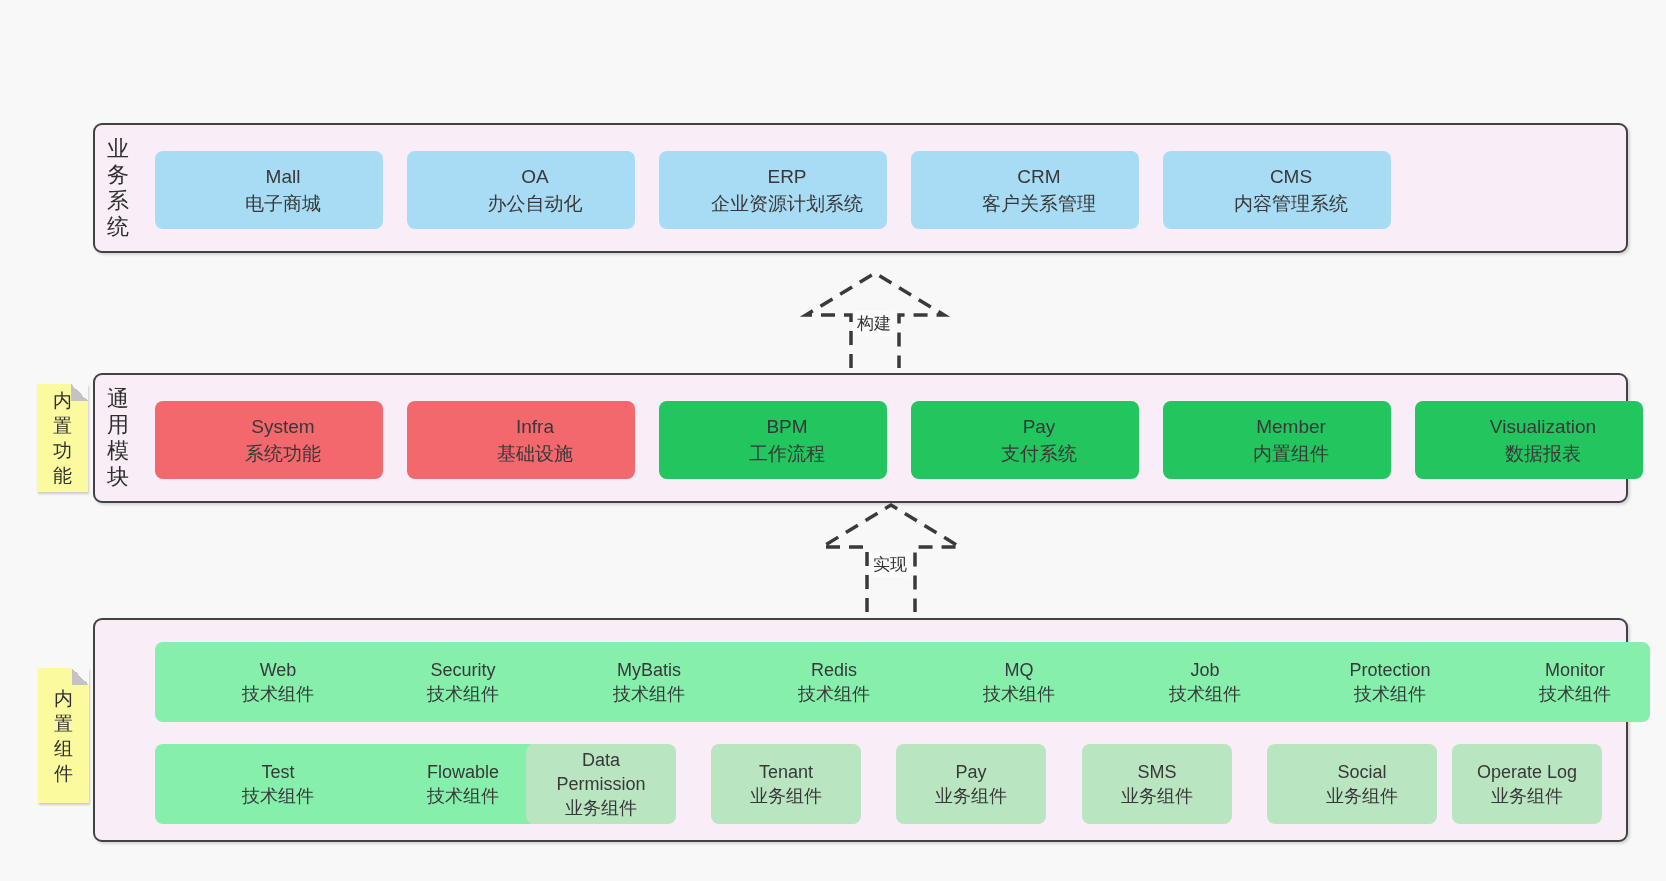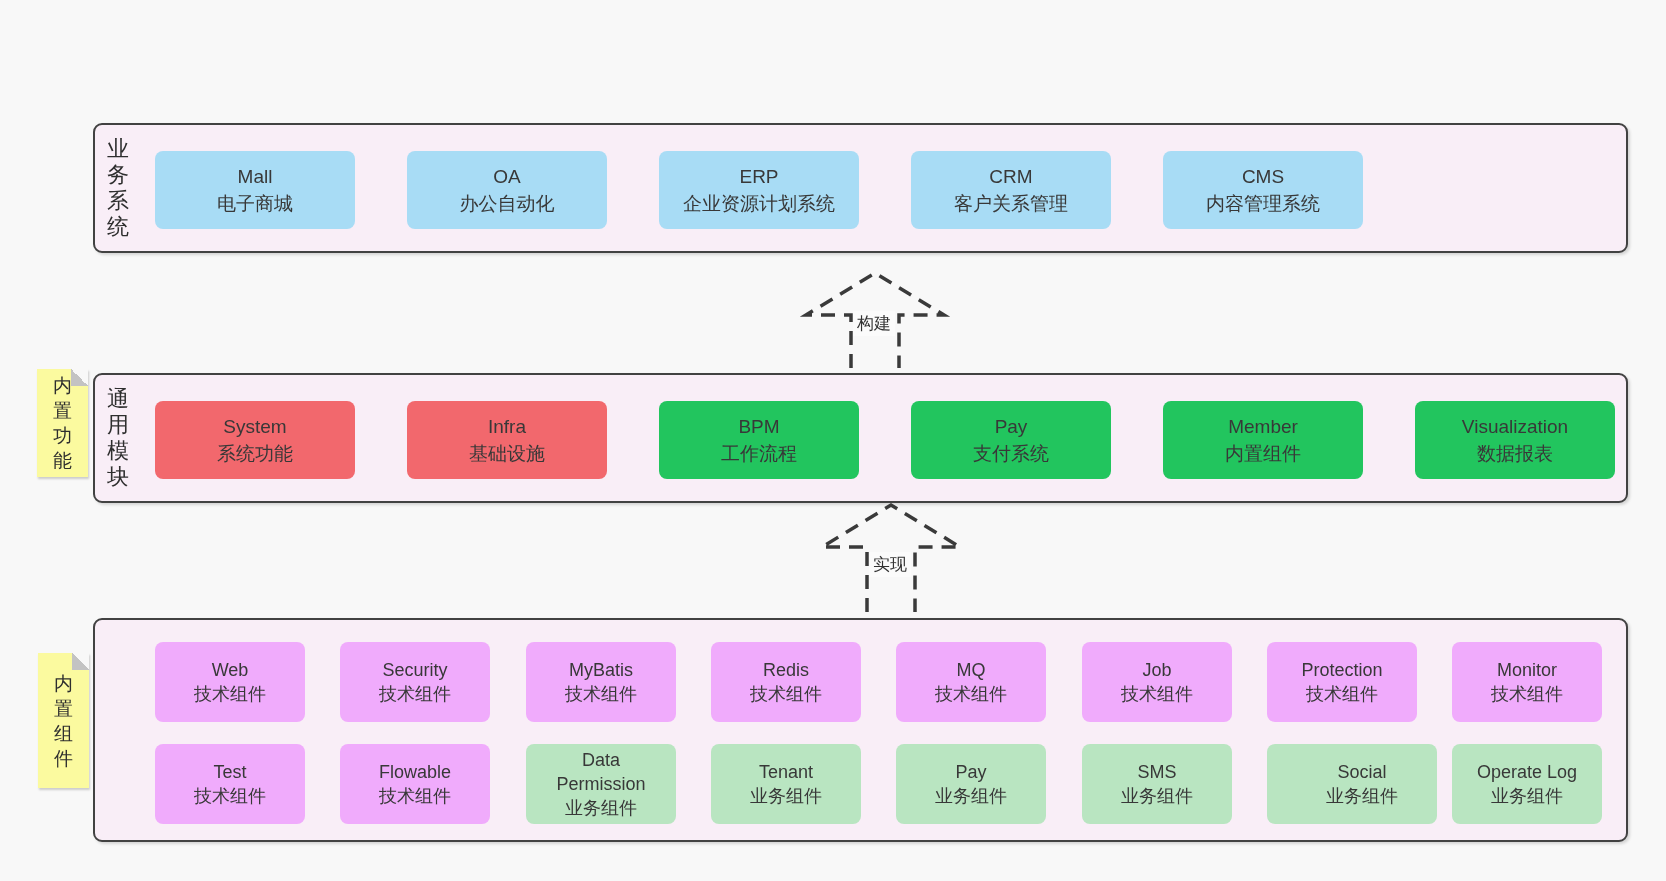--- a/index.html
+++ b/index.html
@@ -8,31 +8,31 @@
   .band{position:absolute;left:93px;width:1535px;background:#f9eef7;border:2px solid #424242;
         border-radius:9px;box-sizing:border-box;box-shadow:2px 2px 3px rgba(0,0,0,.14);}
   .band-1{top:123px;height:130px;}
   .band-2{top:373px;height:130px;}
   .band-3{top:618px;height:224px;}
   .vlabel{position:absolute;left:9px;top:0;bottom:0;width:28px;display:flex;align-items:center;
           justify-content:center;font-size:22px;line-height:26px;color:#2e2e2e;}
   .vlabel span{display:block;width:24px;word-break:break-all;text-align:center;}
   .box{position:absolute;border-radius:8px;display:flex;flex-direction:column;align-items:center;
        justify-content:center;text-align:center;color:#383838;}
-  .band-1 .box,.band-2 .box{width:200px;height:78px;font-size:19px;line-height:27px;}
+  .band-1 .box,.band-2 .box{width:200px;height:78px;font-size:19px;line-height:27px;padding-left:28px;}
   .band-3 .box{width:150px;height:80px;font-size:18px;line-height:24px;}
   .band-3 .box .en{max-width:118px;}
   .v-blue{background:#a8dcf5;}
   .v-red{background:#f2686d;}
   .v-pink{background:#22c55e;}
-  .v-green{background:#f0abfc;}
+  .v-green{background:#86efac;padding-left:48px;}
   .v-lightgreen{background:#b9e5c1;}
   .sticky{position:absolute;width:51px;background:#fbfa9f;display:flex;align-items:center;
           justify-content:center;font-size:19px;line-height:25px;color:#2e2e2e;
-          box-shadow:1px 2px 2px rgba(0,0,0,.18);}
+          box-shadow:1px 2px 2px rgba(0,0,0,.18);margin-top:15px;}
   .sticky-1{left:37px;top:369px;height:108px;}
   .sticky-2{left:38px;top:653px;height:135px;}
   .sticky .txt{width:22px;word-break:break-all;text-align:center;}
   .sticky .fold{position:absolute;top:0;right:0;width:17px;height:17px;
                 background:linear-gradient(225deg,#f8f8f8 50%,#c3c3c3 50%);}
   .arrow-svg{position:absolute;overflow:visible;}
   .arrow-svg path{fill:none;stroke:#3a3a3a;stroke-width:3.5;stroke-dasharray:14 9;}
   .arrow-label{position:absolute;background:#fbfbfb;font-size:17px;color:#333;padding:1px 4px;}
 </style>
 </head>

